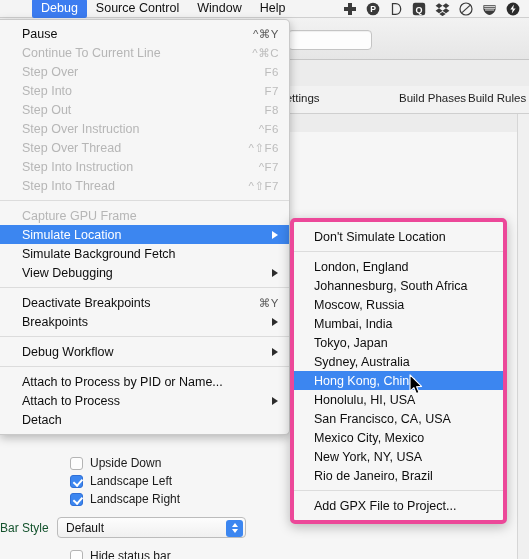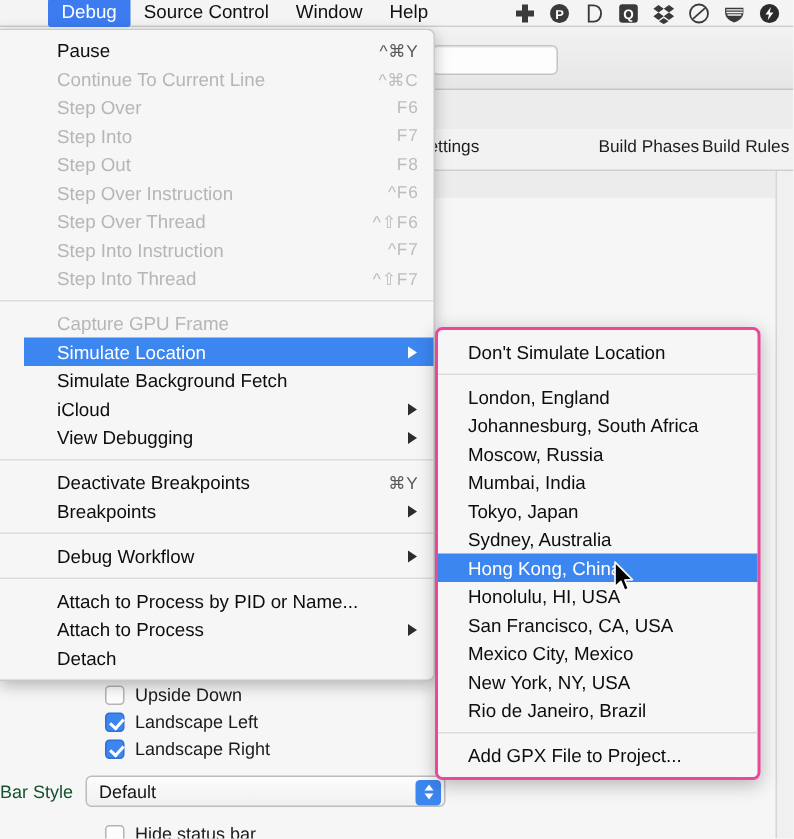--- a/index.html
+++ b/index.html
@@ -65,21 +65,21 @@
     background: #f6f6f6;
     border: 1px solid #c9c9c9; border-left: none;
     border-radius: 0 5px 5px 0;
     box-shadow: 0 3px 10px rgba(0,0,0,.26);
     padding: 4px 0 5px 0;
     z-index: 40;
   }
   .mi {
     position: relative; display: flex; align-items: center;
     height: 19px; padding: 0 16px 0 22px;
-    font-size: 12.5px; color: #0d0d0d; white-space: nowrap; margin-left: 16px;
+    font-size: 12.5px; color: #0d0d0d; white-space: nowrap;
   }
   .mi.disabled { color: #b6b6b6; }
   .mi.sel { background: #3c86f0; color: #ffffff; }
   .mi .label { flex: 0 0 auto; }
   .mi .sc {
     position: absolute; right: 10px; font-size: 11.5px; color: #595959;
     letter-spacing: .5px;
   }
   .mi.disabled .sc { color: #bcbcbc; }
   .mi .arrow {
@@ -87,21 +87,21 @@
     border-top: 4.5px solid transparent; border-bottom: 4.5px solid transparent;
     border-left: 6px solid #2c2c2c;
   }
   .mi.sel .arrow { border-left-color: #ffffff; }
   .msep { height: 1px; background: #dcdcdc; margin: 5px 0 5px 0; }
 
   
   .submenu {
     position: absolute; left: 290px; top: 218px; width: 217px;
     background: #f6f6f6;
-    border: 2px solid #ec4899;
+    border: 4px solid #ec4899;
     border-radius: 5px;
     box-shadow: 0 3px 12px rgba(0,0,0,.26);
     padding: 5px 0 5px 0;
     z-index: 60;
   }
   .si {
     display: flex; align-items: center; height: 19px;
     padding: 0 10px 0 20px; font-size: 12.5px; color: #0d0d0d;
     white-space: nowrap;
   }
@@ -129,21 +129,21 @@
   .row-upside   { left: 70px; top: 456px; }
   .row-landl    { left: 70px; top: 474px; justify-content: center; }
   .row-landr    { left: 70px; top: 492px; }
   .row-hidestat { left: 70px; top: 549px; }
 
   .barstyle-label {
     position: absolute; left: 0px; top: 521px;
     font-size: 12px; color: #14532d; white-space: nowrap;
   }
   .popup {
-    position: absolute; left: 57px; top: 517px; width: 240px; height: 21px;
+    position: absolute; left: 57px; top: 517px; width: 189px; height: 21px;
     background: linear-gradient(#fdfdfd,#f0f0f0);
     border: 1px solid #bcbcbc; border-radius: 4px;
     display: flex; align-items: center;
     font-size: 12px; color: #141414; padding-left: 8px;
   }
   .popup .stepper {
     position: absolute; right: 2px; top: 1.5px; width: 17px; height: 17px;
     background: #3c86f0; border-radius: 3px;
     display: flex; flex-direction: column; align-items: center; justify-content: center;
     gap: 2px;
@@ -307,24 +307,20 @@
 
     <div class="mi disabled">
       <span class="label">Capture GPU Frame</span>
     </div>
     <div class="mi sel">
       <span class="label">Simulate Location</span>
       <span class="arrow"></span>
     </div>
     <div class="mi">
       <span class="label">Simulate Background Fetch</span>
-    </div>
-    <div class="mi">
-      <span class="label">iCloud</span>
-      <span class="arrow"></span>
     </div>
     <div class="mi">
       <span class="label">View Debugging</span>
       <span class="arrow"></span>
     </div>
 
     <div class="msep"></div>
 
     <div class="mi">
       <span class="label">Deactivate Breakpoints</span>

